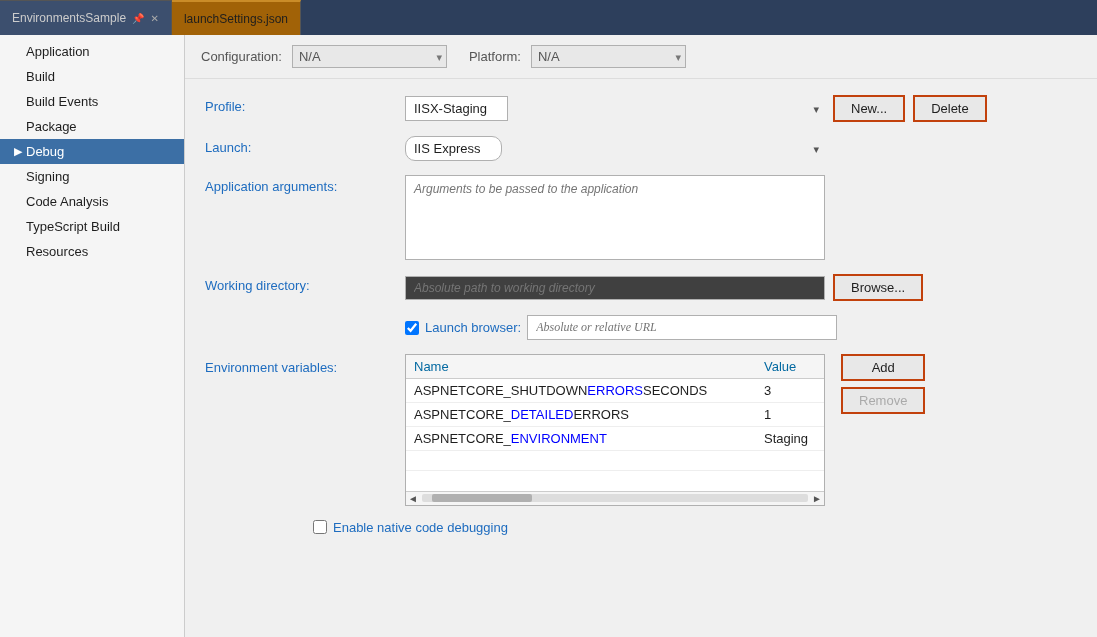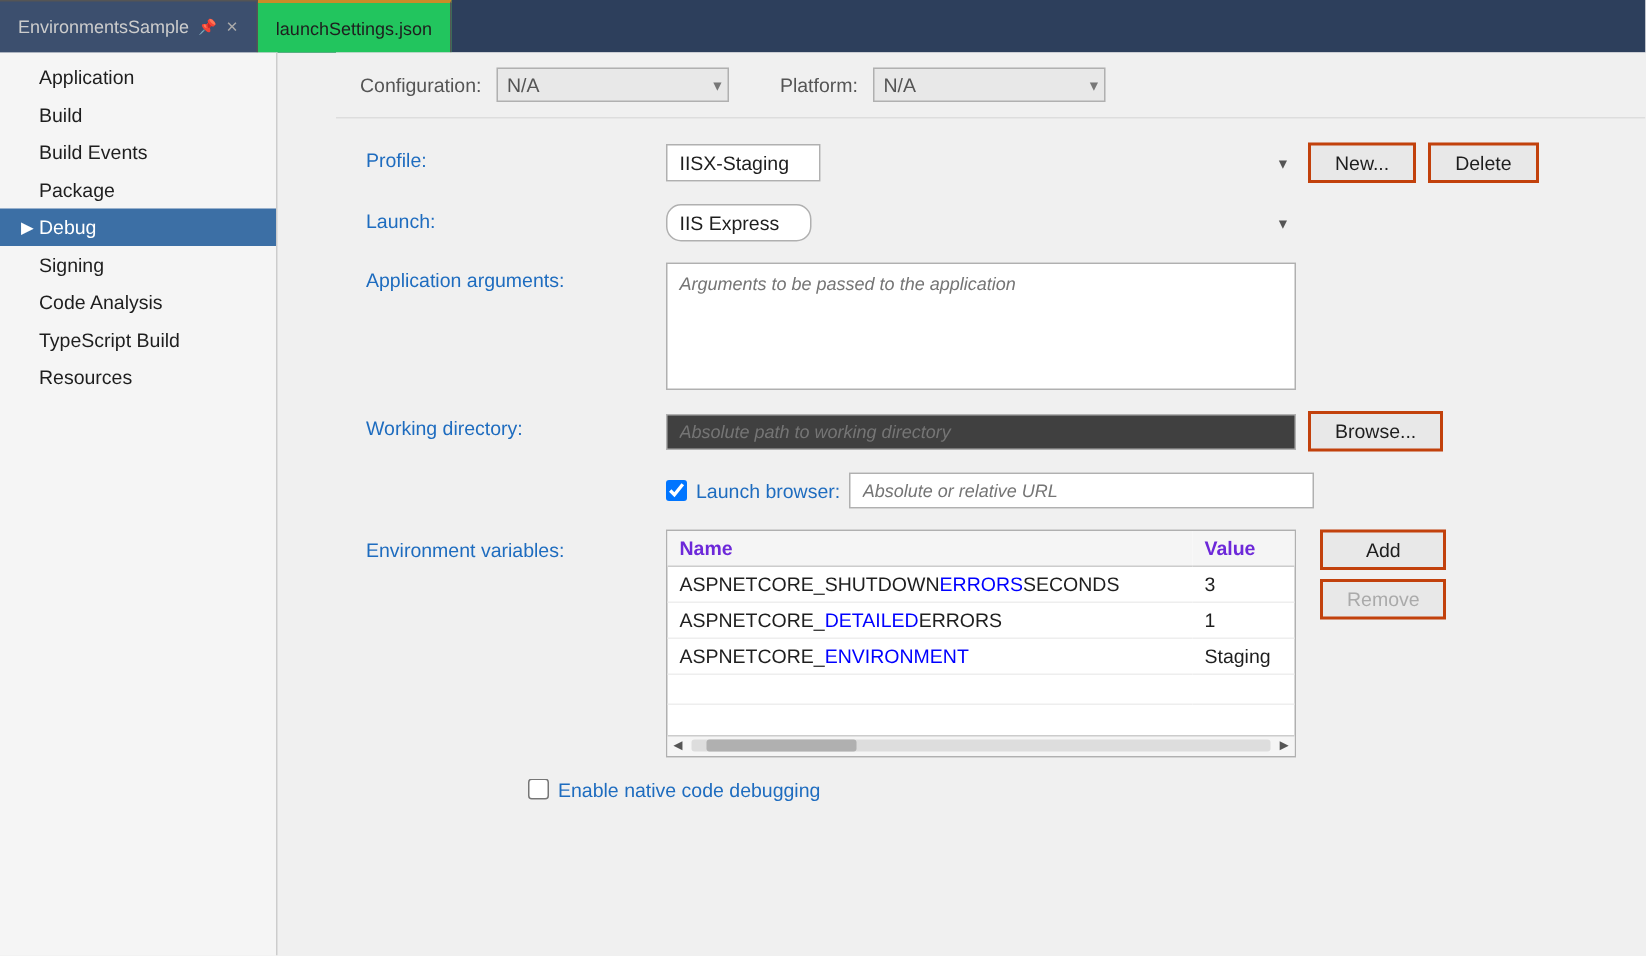--- a/index.html
+++ b/index.html
@@ -20,31 +20,30 @@
       font-size: 12px;
       color: #ccc;
       cursor: pointer;
       gap: 6px;
       background: #3c4f6e;
       border-top: 1px solid #555;
       border-right: 1px solid #555;
       height: 100%;
     }
     .tab.active {
-      background: #22c55e;
+      background: #a16207;
       color: #1e1e1e;
       border-top: 2px solid #ca8c28;
       justify-content: center;
     }
 
     
     .main-layout {
       display: flex;
       height: calc(637px - 35px);
-      gap: 39px;
     }
 
     
     .sidebar {
       width: 185px;
       background: #f5f5f5;
       border-right: 1px solid #ccc;
       padding-top: 4px;
       flex-shrink: 0;
     }
@@ -220,42 +219,42 @@
     }
     .checkbox-row .url-input {
       flex: 1;
       max-width: 310px;
       padding: 4px 8px;
       border: 1px solid #b0b0b0;
       background: white;
       font-size: 12px;
       color: #aaa;
       font-style: italic;
-      font-family: Liberation Sans, sans-serif;
+      font-family: Liberation Serif, serif;
     }
 
     
     .env-table-wrapper {
       flex: 1;
       max-width: 420px;
       border: 1px solid #b0b0b0;
       background: white;
     }
     .env-table {
       width: 100%;
       border-collapse: collapse;
       font-size: 13px;
     }
     .env-table th {
       background: #f5f5f5;
       border-bottom: 1px solid #ccc;
       padding: 4px 8px;
       text-align: left;
-      font-weight: bold;
-      color: #6d28d9;
+      font-weight: normal;
+      color: #0369a1;
     }
     .env-table td {
       padding: 4px 8px;
       border-bottom: 1px solid #eee;
       color: #1e1e1e;
     }
     .env-table tr:last-child td { border-bottom: none; }
     .env-keyword { color: #0000ff; }
 
     
@@ -371,21 +370,21 @@
 
   <div class="content-area">
 
     <div class="top-bar">
       <label>Configuration:</label>
       <div class="select-wrapper">
         <select class="form-select" style="max-width:155px;width:155px;">
           <option>N/A</option>
         </select>
       </div>
-      <label style="margin-left:24px;">Platform:</label>
+      <label style="margin-left:12px;">Platform:</label>
       <div class="select-wrapper">
         <select class="form-select" style="max-width:155px;width:155px;">
           <option>N/A</option>
         </select>
       </div>
     </div>
 
     <div class="form-area">
 
       <div class="form-row">

